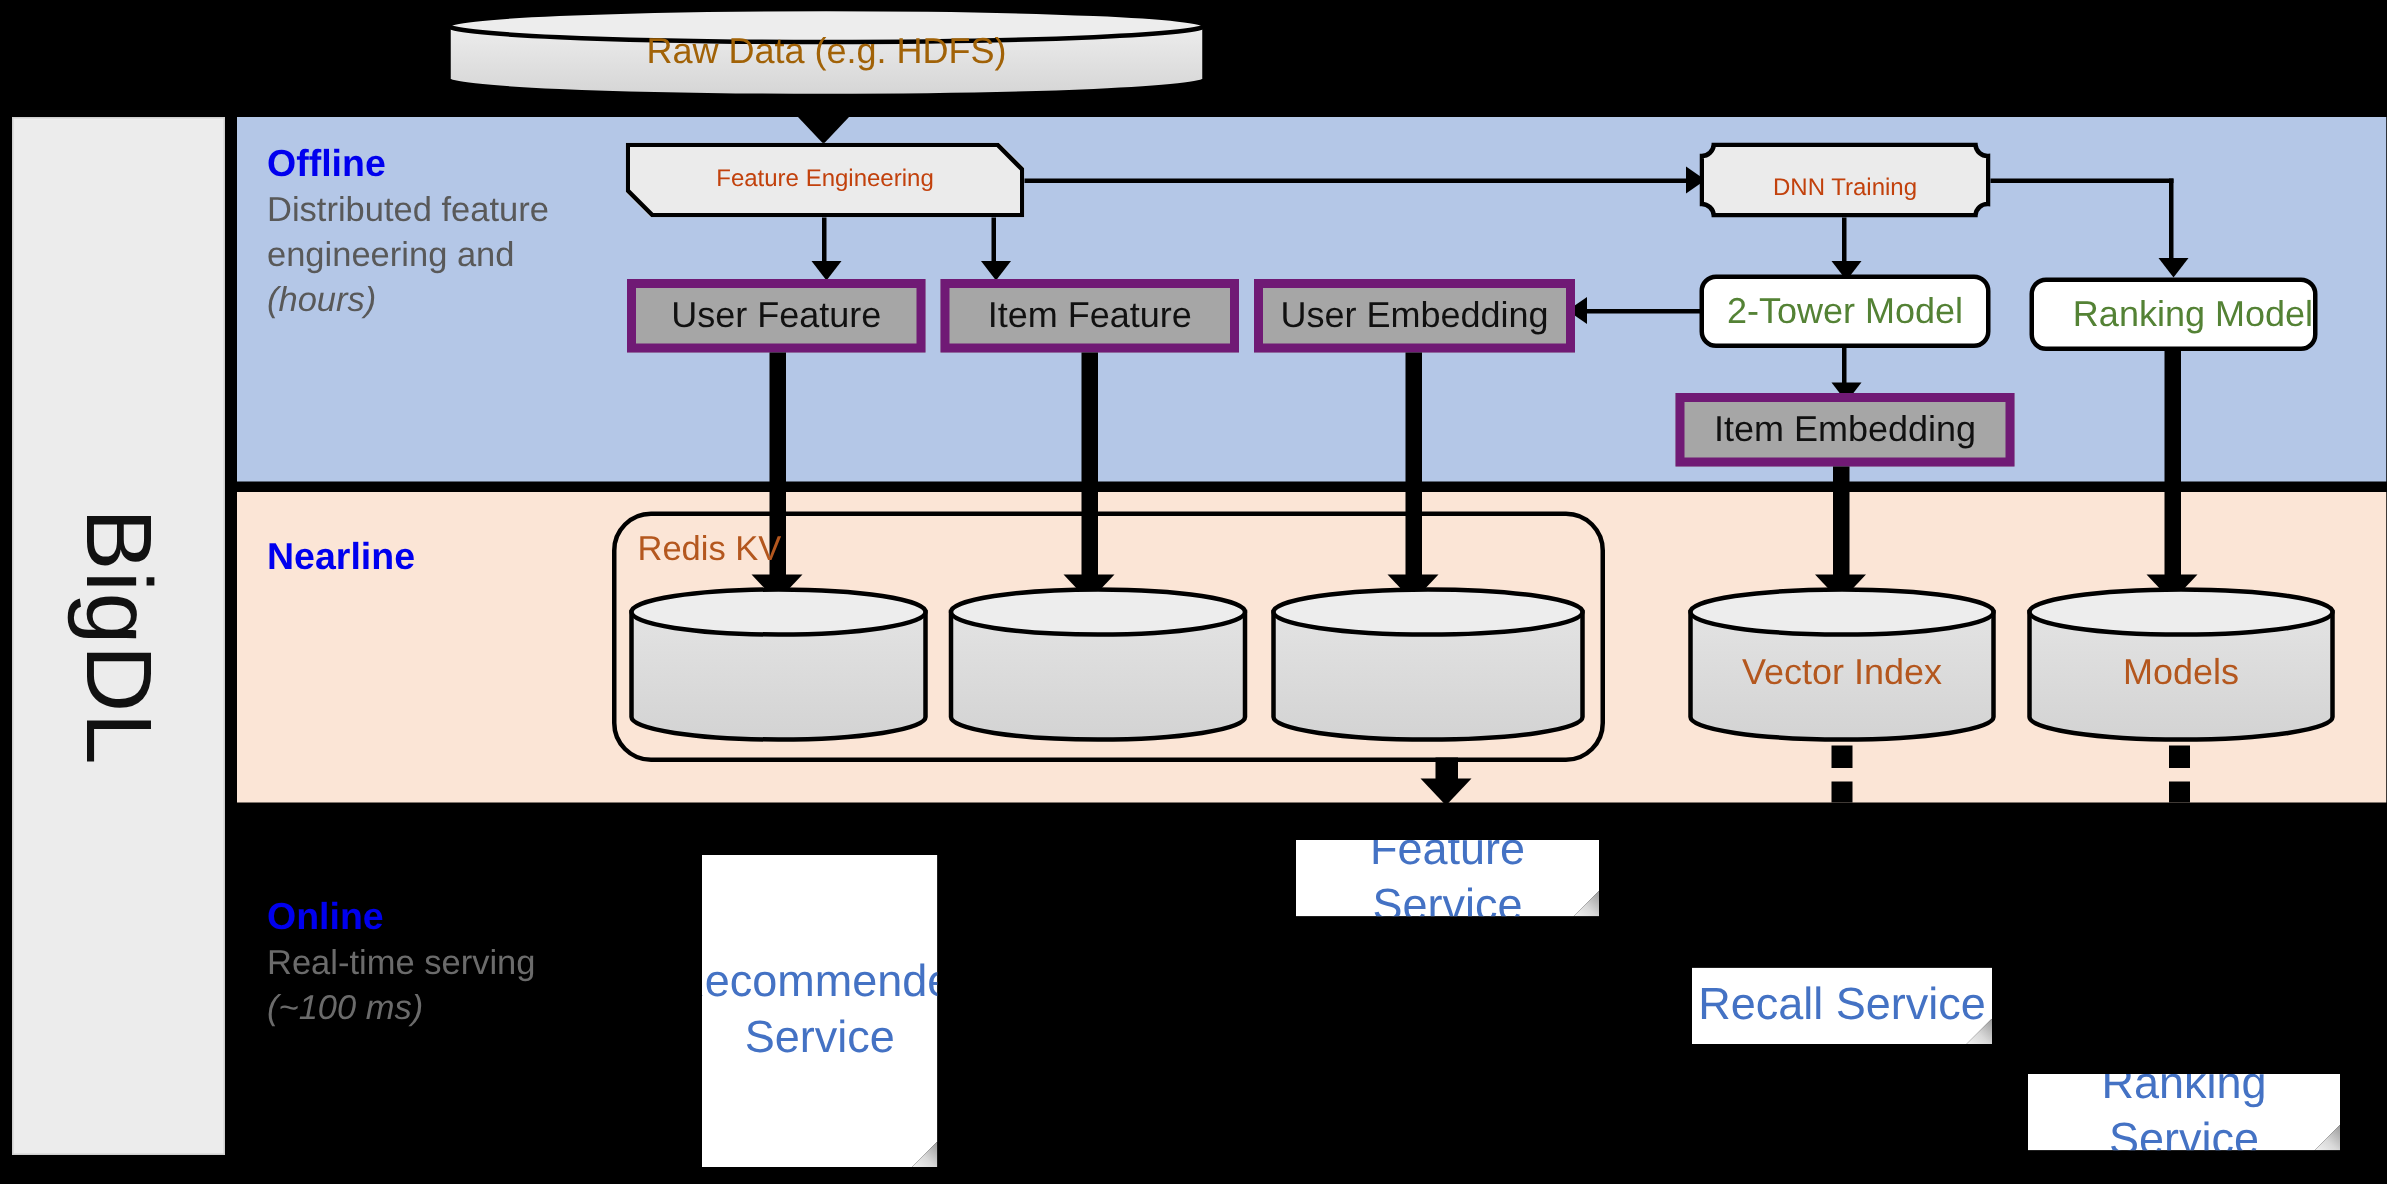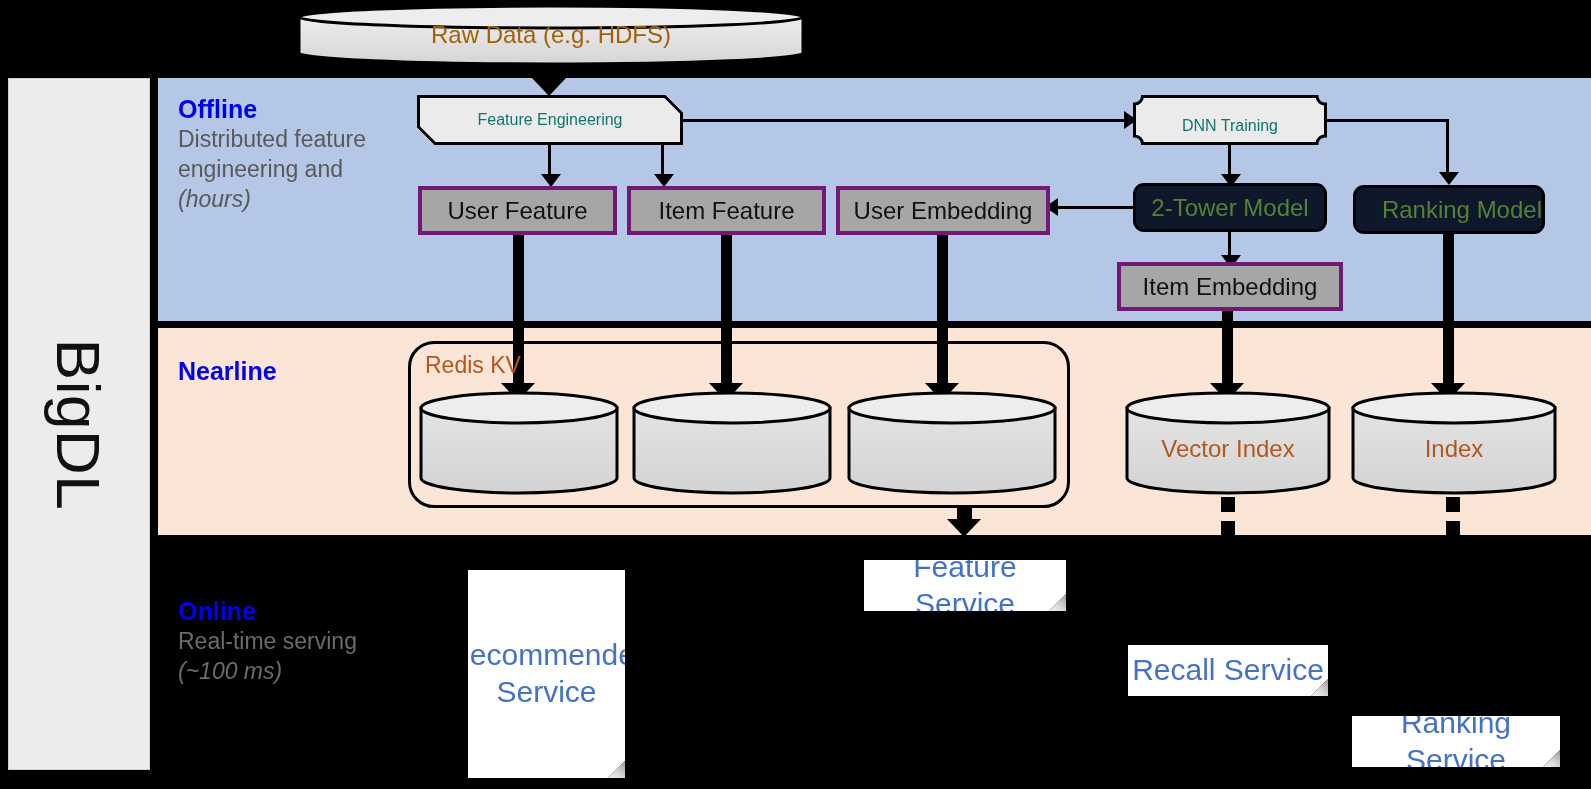--- a/index.html
+++ b/index.html
@@ -34,31 +34,31 @@
   #cap-nearline { left:178px; top:358px; }
   #cap-online   { left:178px; top:598px; }
   #cap-online .band-sub { color:#6b6b6b; }
 
   
   .node { position:absolute; display:flex; align-items:center; justify-content:center;
           text-align:center; }
 
   
   .grey-box {
-    background:#a6a6a6; border:4px solid #701a75; color:#111;
+    background:#a6a6a6; border:6px solid #701a75; color:#111;
     font-size:24px; line-height:1.15;
   }
 
   
   .proc-box {
-    background:#0f172a; border:3px solid #000;
+    background:#ffffff; border:3px solid #000;
     font-size:24px; line-height:1.15;
   }
   .proc-box.rounded { border-radius:11px; }
-  .txt-blue  { color:#0f766e; }
+  .txt-blue  { color:#c2410c; }
   .txt-green { color:#548235; }
 
   
   #feature-engineering {
     background:#ebebeb;
     clip-path:polygon(0 0, calc(100% - 17px) 0, 100% 17px, 100% 100%, 17px 100%, 0 calc(100% - 17px));
   }
   .outline-cut { position:absolute; inset:0; pointer-events:none; }
 
   
@@ -269,21 +269,21 @@
       <ellipse cx="104" cy="17" rx="101" ry="15" fill="#ededed" stroke="#000" stroke-width="3"></ellipse>
     </svg>
     <div class="cyl-label" style="top:44px;">Vector Index</div>
   </div>
 
   <div class="cyl" style="left:1350px; top:391px; width:208px; height:104px;">
     <svg width="208" height="104" viewBox="0 0 208 104">
       <path d="M3,17 L3,87 A101,15 0 0 0 205,87 L205,17 Z" fill="url(#cg2)" stroke="#000" stroke-width="3"></path>
       <ellipse cx="104" cy="17" rx="101" ry="15" fill="#ededed" stroke="#000" stroke-width="3"></ellipse>
     </svg>
-    <div class="cyl-label" style="top:44px;">Index</div>
+    <div class="cyl-label" style="top:44px;">Models</div>
   </div>
 
   <div class="stub" style="left:957px; top:505px; width:15px; height:15px;"></div>
   <div class="arrowhead-down big" style="left:947px; top:519px;"></div>
 
   <div class="stub" style="left:1221px; top:497px; width:14px; height:15px;"></div>
   <div class="stub" style="left:1221px; top:521px; width:14px; height:14px;"></div>
 
   <div class="stub" style="left:1446px; top:497px; width:14px; height:15px;"></div>
   <div class="stub" style="left:1446px; top:521px; width:14px; height:14px;"></div>

